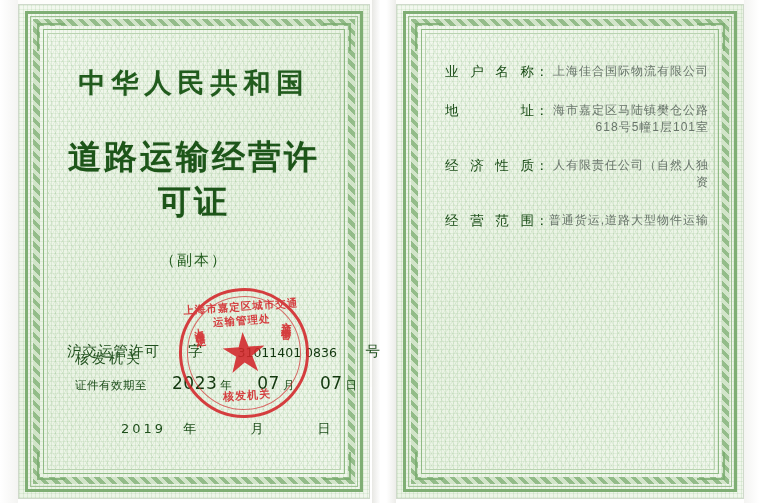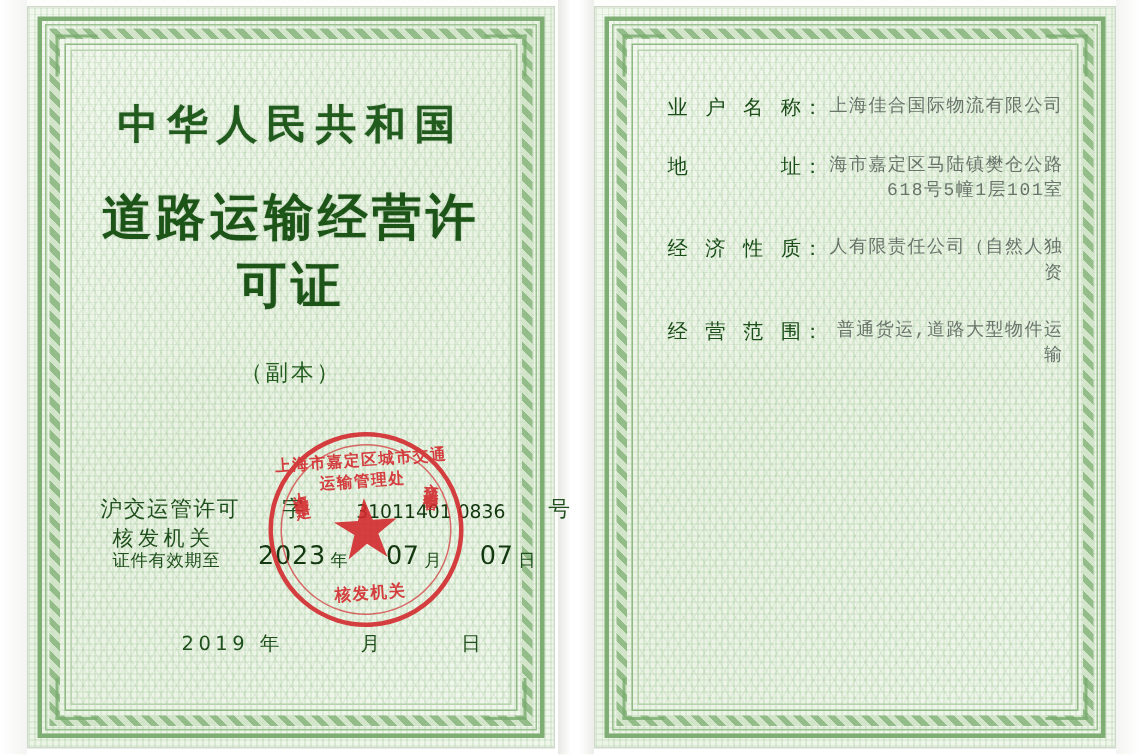--- a/index.html
+++ b/index.html
@@ -127,21 +127,21 @@
   .nation-title {
     margin-top: 28px;
     text-align: center;
     font-size: 27px;
     letter-spacing: 6px;
     font-weight: bold;
     color: #215b1d;
     text-shadow: 0 0 1px rgba(30,80,25,0.35);
   }
   .cert-title {
-    margin-top: 22px;
+    margin-top: 34px;
     text-align: center;
     font-size: 33px;
     letter-spacing: 3px;
     font-weight: bold;
     color: #1d5519;
     text-shadow: 0 0 1px rgba(30,80,25,0.4);
   }
   .cert-sub {
     margin-top: 26px;
     text-align: center;
@@ -200,21 +200,21 @@
     color: #1f4f1c;
   }
   .date-row {
     position: absolute;
     left: 70px;
     bottom: 28px;
     font-size: 13px;
     letter-spacing: 3px;
     color: #1f4f1c;
   }
-  .date-row .y { }
+  .date-row .y { padding-right: 10px; }
   .date-row .sep { padding: 0 22px; }
 
   
   .seal {
     position: absolute;
     left: 128px;
     bottom: 48px;
     width: 124px;
     height: 124px;
     border-radius: 50%;
@@ -267,21 +267,21 @@
   }
   .seal-arc-left { left: 10px; transform: rotate(-8deg); }
   .seal-arc-right { right: 10px; transform: rotate(8deg); }
 
   
   .right-content {
     position: absolute;
     inset: 34px;
     padding-top: 24px;
     color: #1f4f1c;
-    font-family: Liberation Mono, monospace;
+    font-family: Liberation Sans, sans-serif;
   }
   .rrow {
     display: flex;
     align-items: flex-start;
     margin-bottom: 21px;
     font-size: 13.5px;
     letter-spacing: 1px;
   }
   .rlabel {
     width: 104px;

